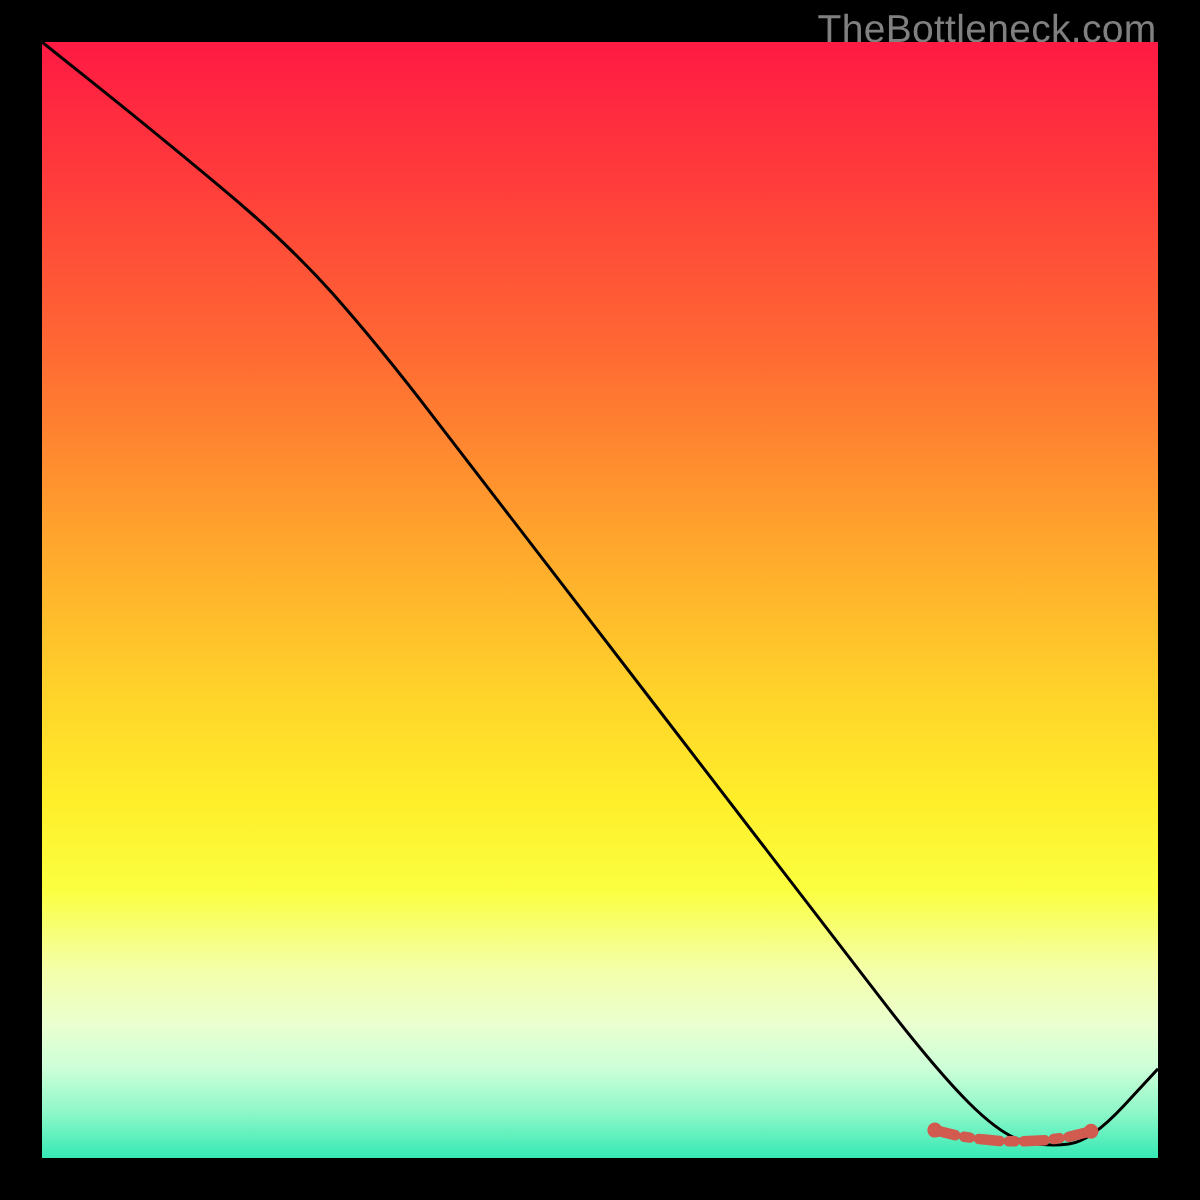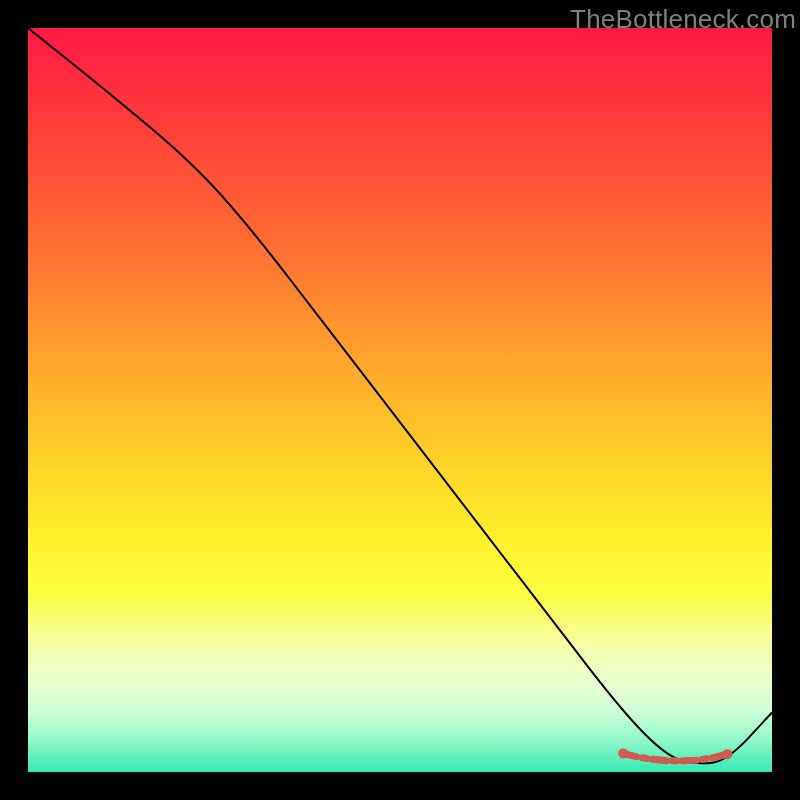--- a/index.html
+++ b/index.html
@@ -13,21 +13,21 @@
   }
   .frame {
     position: relative;
     width: 800px;
     height: 800px;
     background: #000;
   }
   .watermark {
     position: absolute;
     top: 4px;
-    right: 4px;
+    right: 29px;
     color: #808080;
     font-size: 26px;
     letter-spacing: 0.2px;
     font-weight: 400;
   }
   .plot {
     position: absolute;
     left: 28px;
     top: 28px;
     width: 744px;

